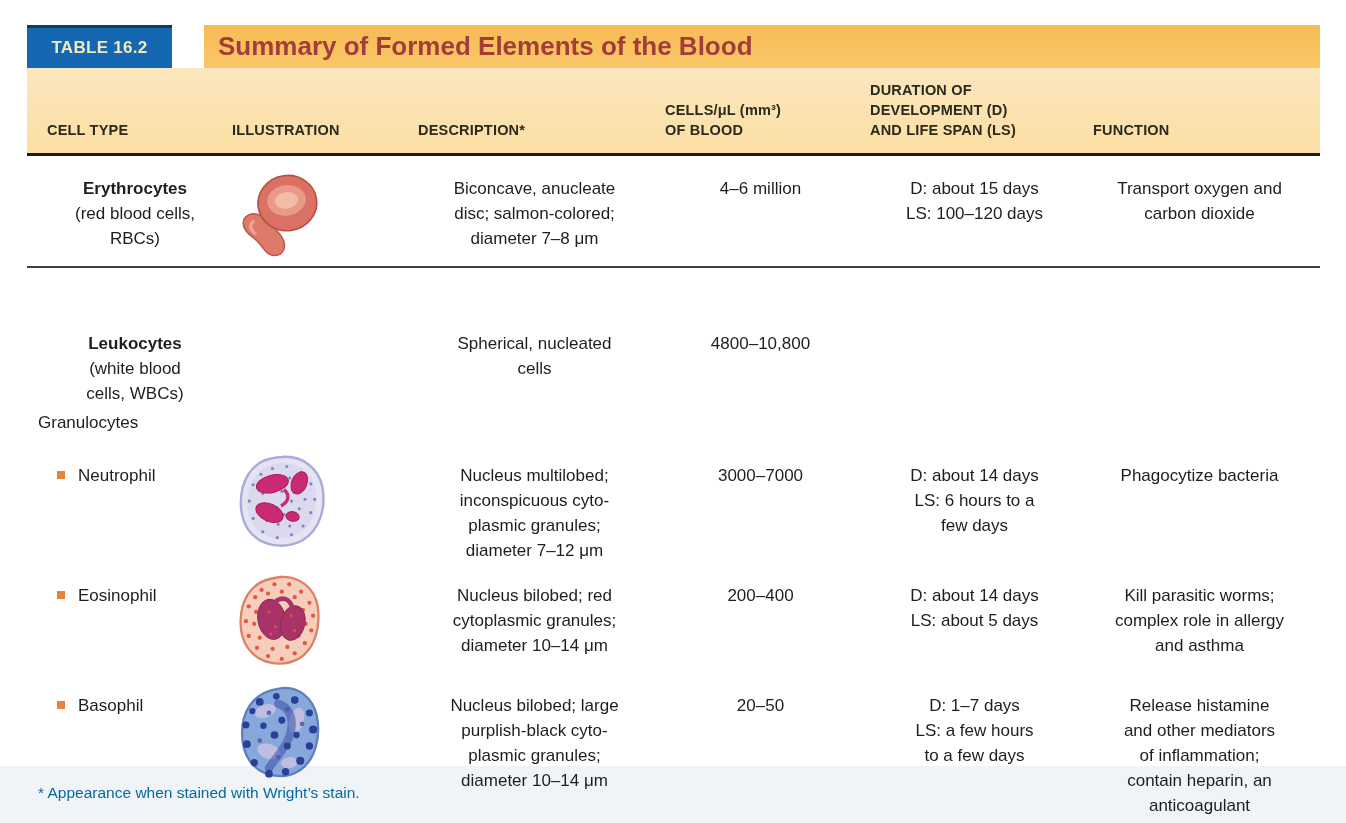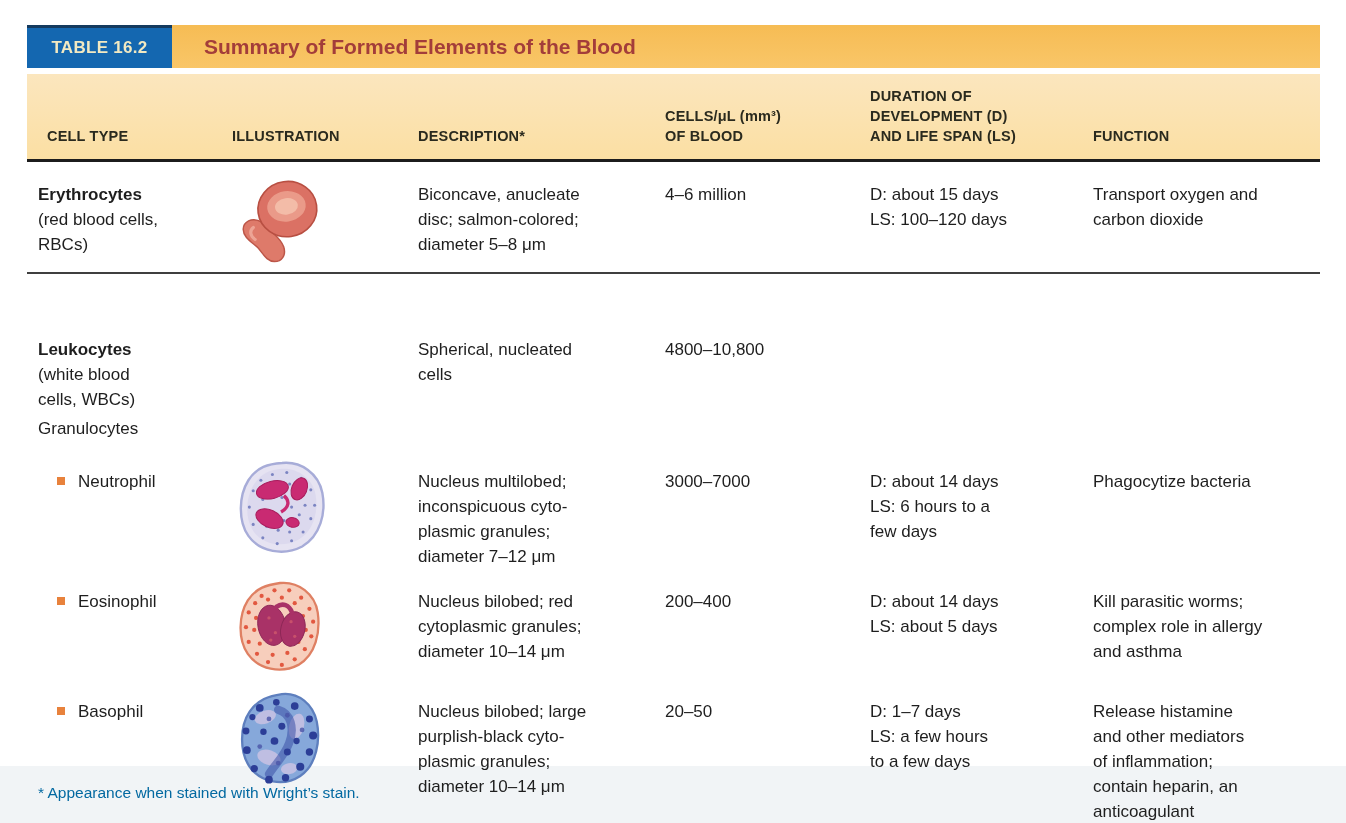--- a/index.html
+++ b/index.html
@@ -7,56 +7,56 @@
   body {
     font-family:"Liberation Sans", sans-serif;
     background:#ffffff;
     color:#1e1e1e;
     position:relative;
     overflow:hidden;
   }
   .figure { position:absolute; left:27px; top:25px; width:1293px; }
 
   
-  .title-row { display:flex; height:49px; }
+  .title-row { display:flex; height:43px;gap:32px; }
   .table-tag {
     width:145px; height:43px;
     background:#1467B0;
     border-top:3px solid #143A5E;
     color:#F2E9C2;
     font-weight:bold; font-size:17px; letter-spacing:.3px;
     display:flex; align-items:center; justify-content:center;
   }
   .table-title {
     flex:1; height:43px;
     background:linear-gradient(#F6BC54, #F9C668);
     color:#A33D3A;
-    font-weight:bold; font-size:21px;
+    font-weight:bold; font-size:26px;
     display:flex; align-items:center;
-    padding-left:32px;
+    padding-left:14px;
   }
 
   
   .grid6 { display:grid; grid-template-columns:205px 186px 247px 205px 223px 227px; }
   .col-headers {
     background:linear-gradient(#FBE6BE, #FBDFA3);
     height:88px;
     border-bottom:3px solid #1c1c1c;
     align-items:end;
   }
   .col-header {
     font-weight:bold; font-size:14.5px; line-height:20px;
     color:#2a2a1e; letter-spacing:.2px;
     white-space:pre-line;
     padding:0 10px 13px 0;
   }
   .col-header.first { padding-left:20px; }
 
   
-  .row { align-items:start; }
+  .row { align-items:start;text-align:center; }
   .row > div { padding-top:20px; }
   .row-erythrocytes { min-height:112px; border-bottom:2px solid #3f3f3f; }
   .row-leukocytes  { min-height:96px;margin-top:43px; }
   .row-neutrophil  { min-height:116px; }
   .row-eosinophil  { min-height:104px; }
   .row-basophil    { min-height:122px; }
 
   .ct { padding-left:11px; font-size:17px; line-height:25px; }
   .ct-main { font-weight:bold; }
   .ct-sub { white-space:pre-line; }
@@ -117,21 +117,21 @@
       <svg width="92" height="100" viewBox="0 0 100 108">
         <path d="M30,54 C19,48 10,54 10,62 C10,70 18,75 25,81 C31,87 35,97 44,97 C52,97 57,90 54,81 C51,72 43,67 38,62 C35,58 34,56 30,54 Z" fill="#DE7A6A" stroke="#BC5648" stroke-width="1.6"></path>
         <path d="M21,60 C17,63 17,69 23,73" stroke="#F0AC9C" fill="none" stroke-width="3.5" stroke-linecap="round" opacity="0.85"></path>
         <ellipse cx="58" cy="40" rx="32" ry="30" fill="#DB7164" stroke="#B84F42" stroke-width="1.8" transform="rotate(-8 58 40)"></ellipse>
         <ellipse cx="57" cy="37" rx="21" ry="16.5" fill="#EA9A89" transform="rotate(-8 57 37)"></ellipse>
         <ellipse cx="57" cy="37" rx="12.5" ry="9" fill="#F3BCA8" transform="rotate(-8 57 37)"></ellipse>
       </svg>
     </div>
     <div class="cell-text">Biconcave, anucleate
 disc; salmon-colored;
-diameter 5–8 μm</div>
+diameter 7–8 μm</div>
     <div class="cell-text">4–6 million</div>
     <div class="cell-text">D: about 15 days
 LS: 100–120 days</div>
     <div class="cell-text">Transport oxygen and
 carbon dioxide</div>
   </div>
 
   <div class="grid6 row row-leukocytes">
     <div class="ct">
       <div class="ct-main">Leukocytes</div>

